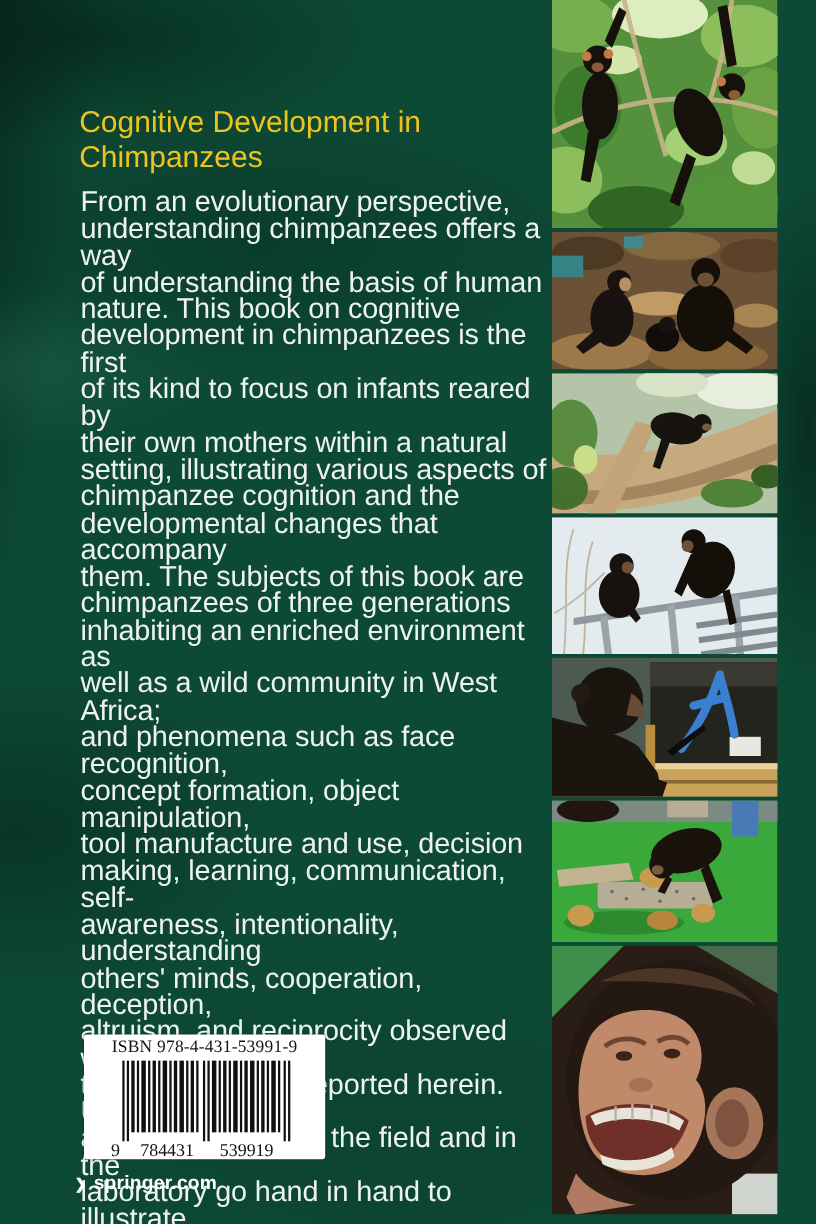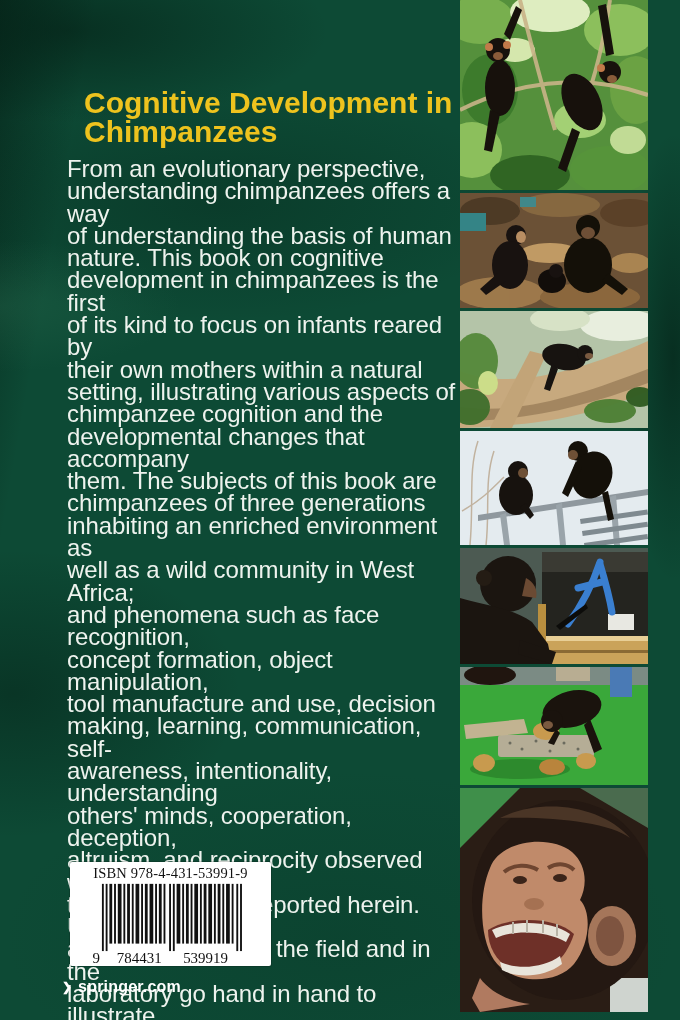--- a/index.html
+++ b/index.html
@@ -10,22 +10,22 @@
       radial-gradient(ellipse 420px 150px at 10% 3%, rgba(4,30,20,.60), transparent 62%),
       radial-gradient(ellipse 300px 110px at 0% 30%, rgba(52,120,88,.25), transparent 60%),
       radial-gradient(ellipse 480px 180px at 32% 20%, rgba(5,34,23,.35), transparent 65%),
       radial-gradient(ellipse 380px 240px at 2% 68%, rgba(4,28,19,.45), transparent 60%),
       radial-gradient(ellipse 520px 260px at 50% 92%, rgba(9,56,39,.35), transparent 65%),
       radial-gradient(ellipse 70px 320px at 99% 35%, rgba(3,24,16,.55), transparent 70%),
       linear-gradient(100deg, rgba(3,22,15,.55) 0px, rgba(3,22,15,0) 95px);
     font-family:"Liberation Sans", sans-serif;
   }
   .title{
-    position:absolute;left:84px;top:88px;width:390px;
-    color:#eec31e;font-size:30px;font-weight:bold;line-height:29px;
+    position:absolute;left:66px;top:88px;width:390px;
+    color:#eec31e;font-size:25px;font-weight:normal;line-height:29px;
     white-space:pre-line;letter-spacing:0;
   }
   .blurb{
     position:absolute;left:67px;top:158px;width:400px;
     color:#eef3ee;font-size:24px;line-height:22.3px;font-weight:400;
     white-space:pre-line;letter-spacing:-0.1px;
   }
   .barcode-box{
     position:absolute;left:70px;top:862px;width:201px;height:104px;
     background:#ffffff;border-radius:2px;text-align:center;

